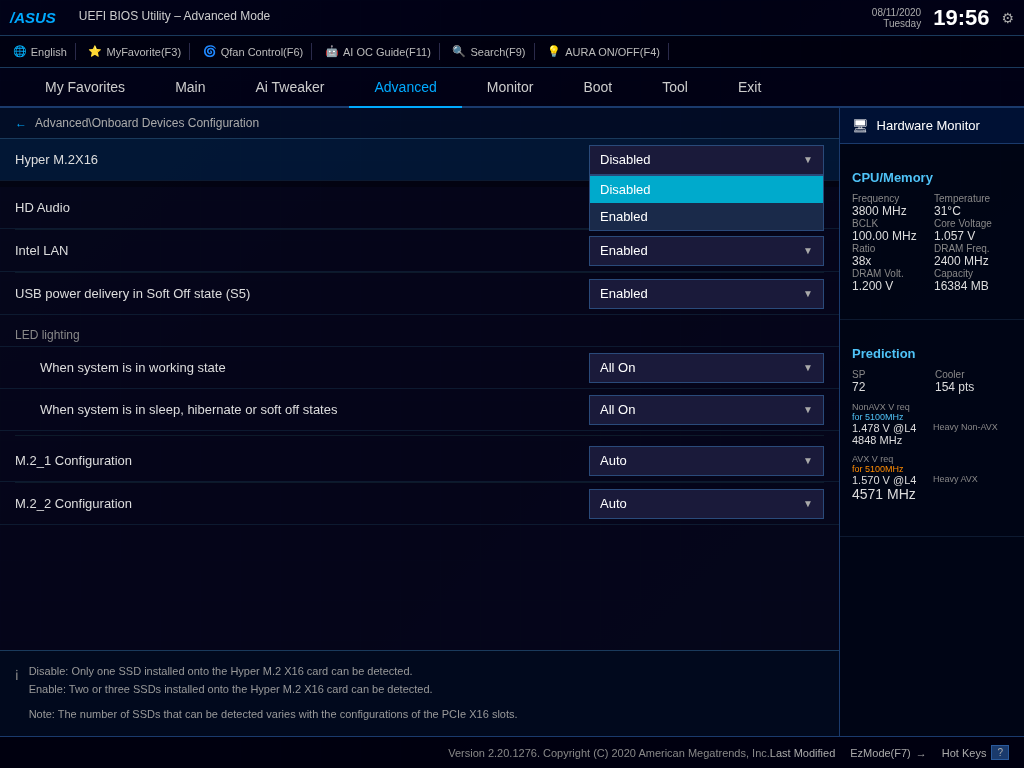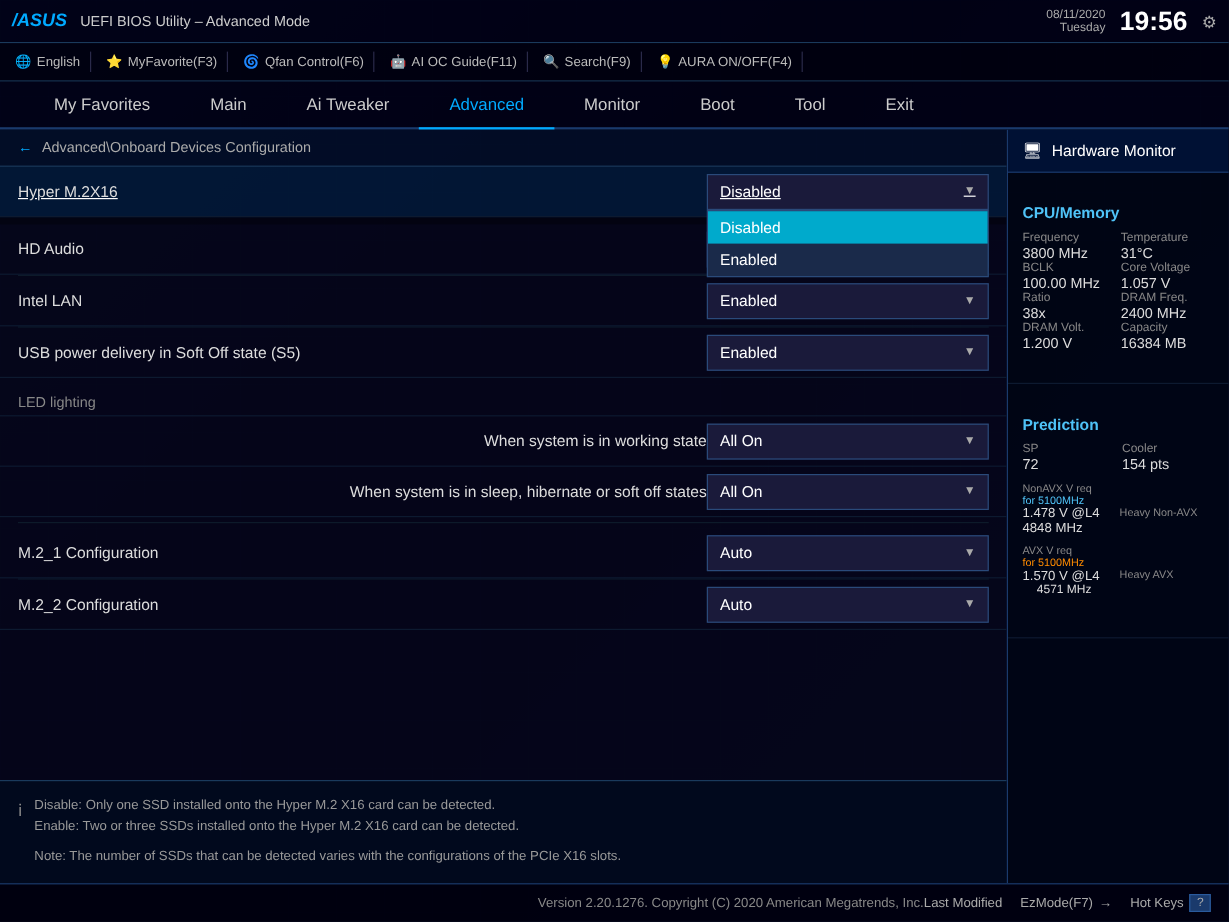--- a/index.html
+++ b/index.html
@@ -155,21 +155,20 @@
     }
 
     .setting-label.section-header {
       color: #888;
       font-size: 12px;
       padding-top: 8px;
     }
 
     .setting-label.indent {
       padding-left: 25px;
-      text-align: right;
     }
 
     .setting-value {
       position: relative;
     }
 
     .dropdown {
       display: flex;
       align-items: center;
       width: 235px;
@@ -309,37 +308,36 @@
       background: #1a3a6c;
       border: 1px solid #2a5a9c;
       padding: 1px 5px;
       font-size: 10px;
       color: #aaa;
     }
 
     
     .setting-row.active-row {
       background: rgba(0,40,100,0.4);
-      text-decoration: underline;
     }
 
     .hw-prediction {
       color: #4fc3f7;
       font-size: 13px;
       font-weight: bold;
       margin-bottom: 8px;
     }
   </style>
 </head>
 <body>
 
 <div class="main-container">
 
   <div class="header">
-    <div style="display:flex;align-items:center;gap:3px;">
+    <div style="display:flex;gap:15px;">
       <span style="color:#00aaff;font-style:italic;font-weight:bold;font-size:15px;">/ASUS</span>
       <span style="color:#ccc;font-size:12px;margin-left:8px;">UEFI BIOS Utility – Advanced Mode</span>
     </div>
     <div style="margin-left:auto;display:flex;align-items:center;gap:12px;">
       <div style="text-align:right;">
         <div style="font-size:10px;color:#aaa;">08/11/2020</div>
         <div style="font-size:10px;color:#aaa;">Tuesday</div>
       </div>
       <div style="font-size:22px;font-weight:bold;color:#fff;">19:56</div>
       <span style="font-size:14px;color:#aaa;cursor:pointer;">⚙</span>
@@ -576,21 +574,21 @@
           <div style="font-size:11px;color:#ddd;">4848 MHz</div>
         </div>
 
         <div style="margin-bottom:8px;">
           <div style="font-size:9px;color:#888;">AVX V req</div>
           <div style="font-size:9px;color:#ff8c00;">for 5100MHz</div>
           <div style="display:grid;grid-template-columns:1fr 1fr;gap:2px;">
             <div style="font-size:11px;color:#ddd;">1.570 V @L4</div>
             <div style="font-size:9px;color:#888;">Heavy AVX</div>
           </div>
-          <div style="font-size:10px;color:#ddd;margin-left:12px;">4571 MHz</div>
+          <div style="font-size:14px;color:#ddd;">4571 MHz</div>
         </div>
 
       </div>
     </div>
   </div>
 
   <div class="footer">
     <div class="footer-left"></div>
     <div class="footer-center">Version 2.20.1276. Copyright (C) 2020 American Megatrends, Inc.</div>
     <div class="footer-right">

